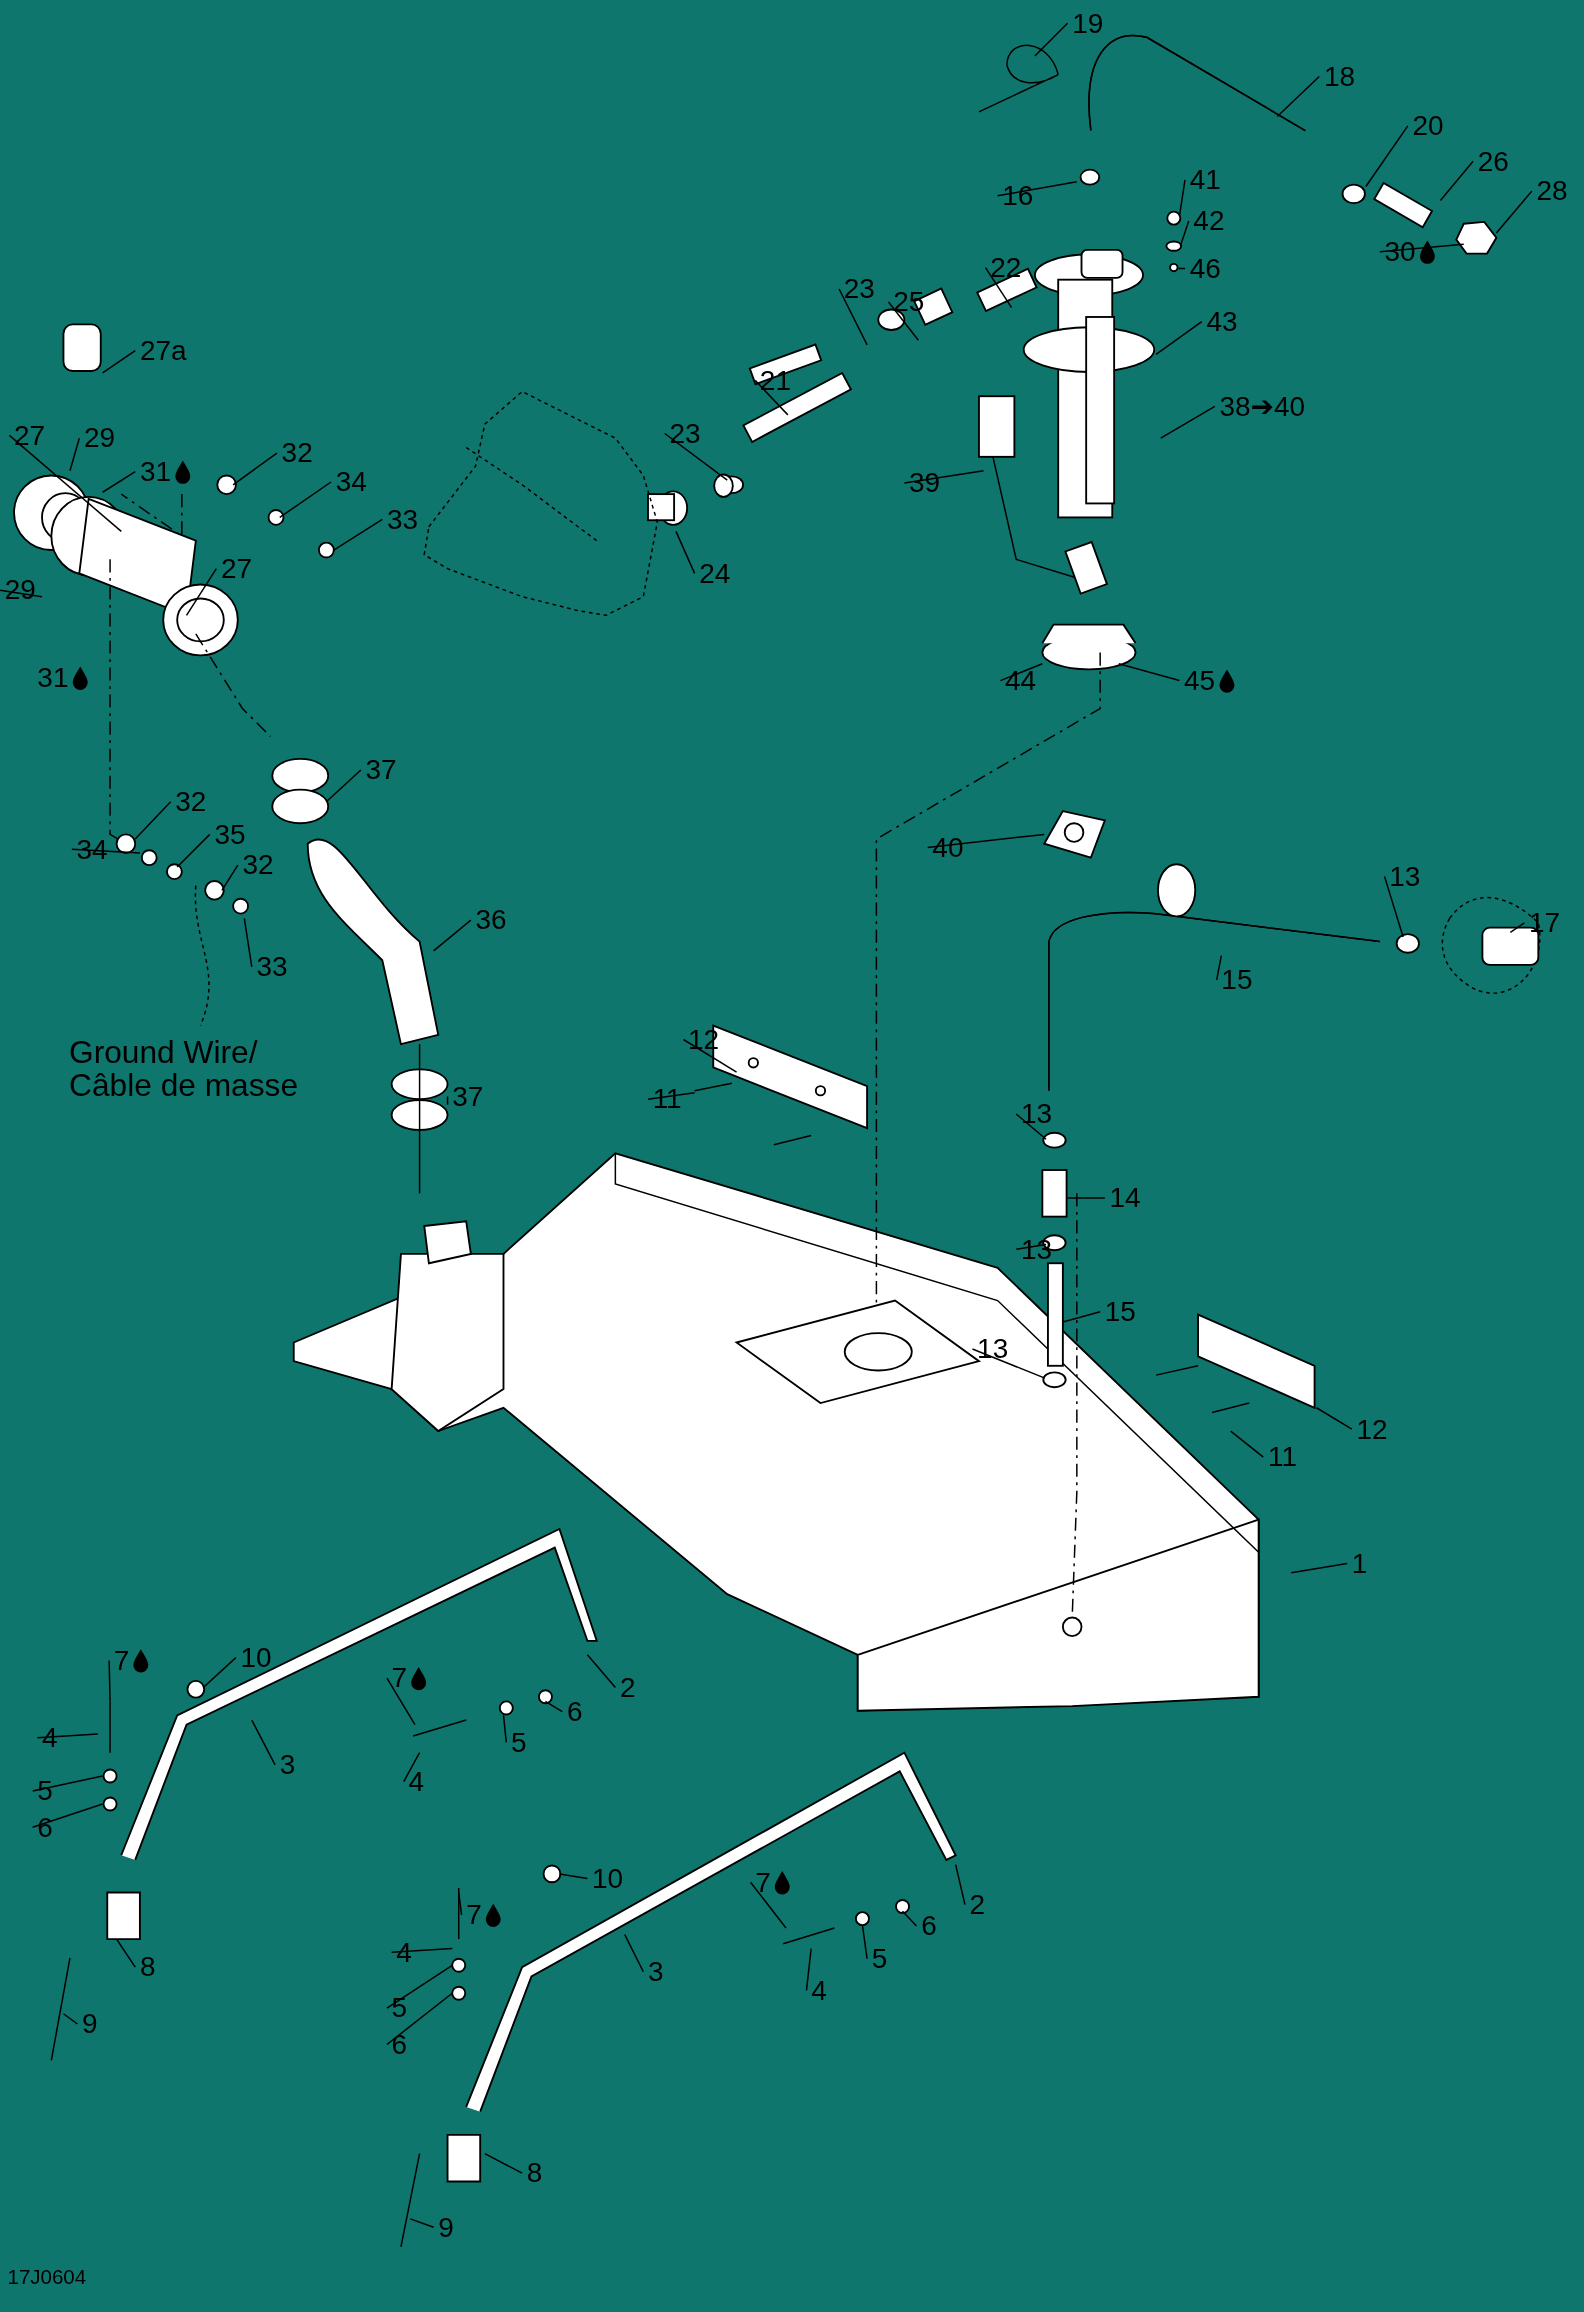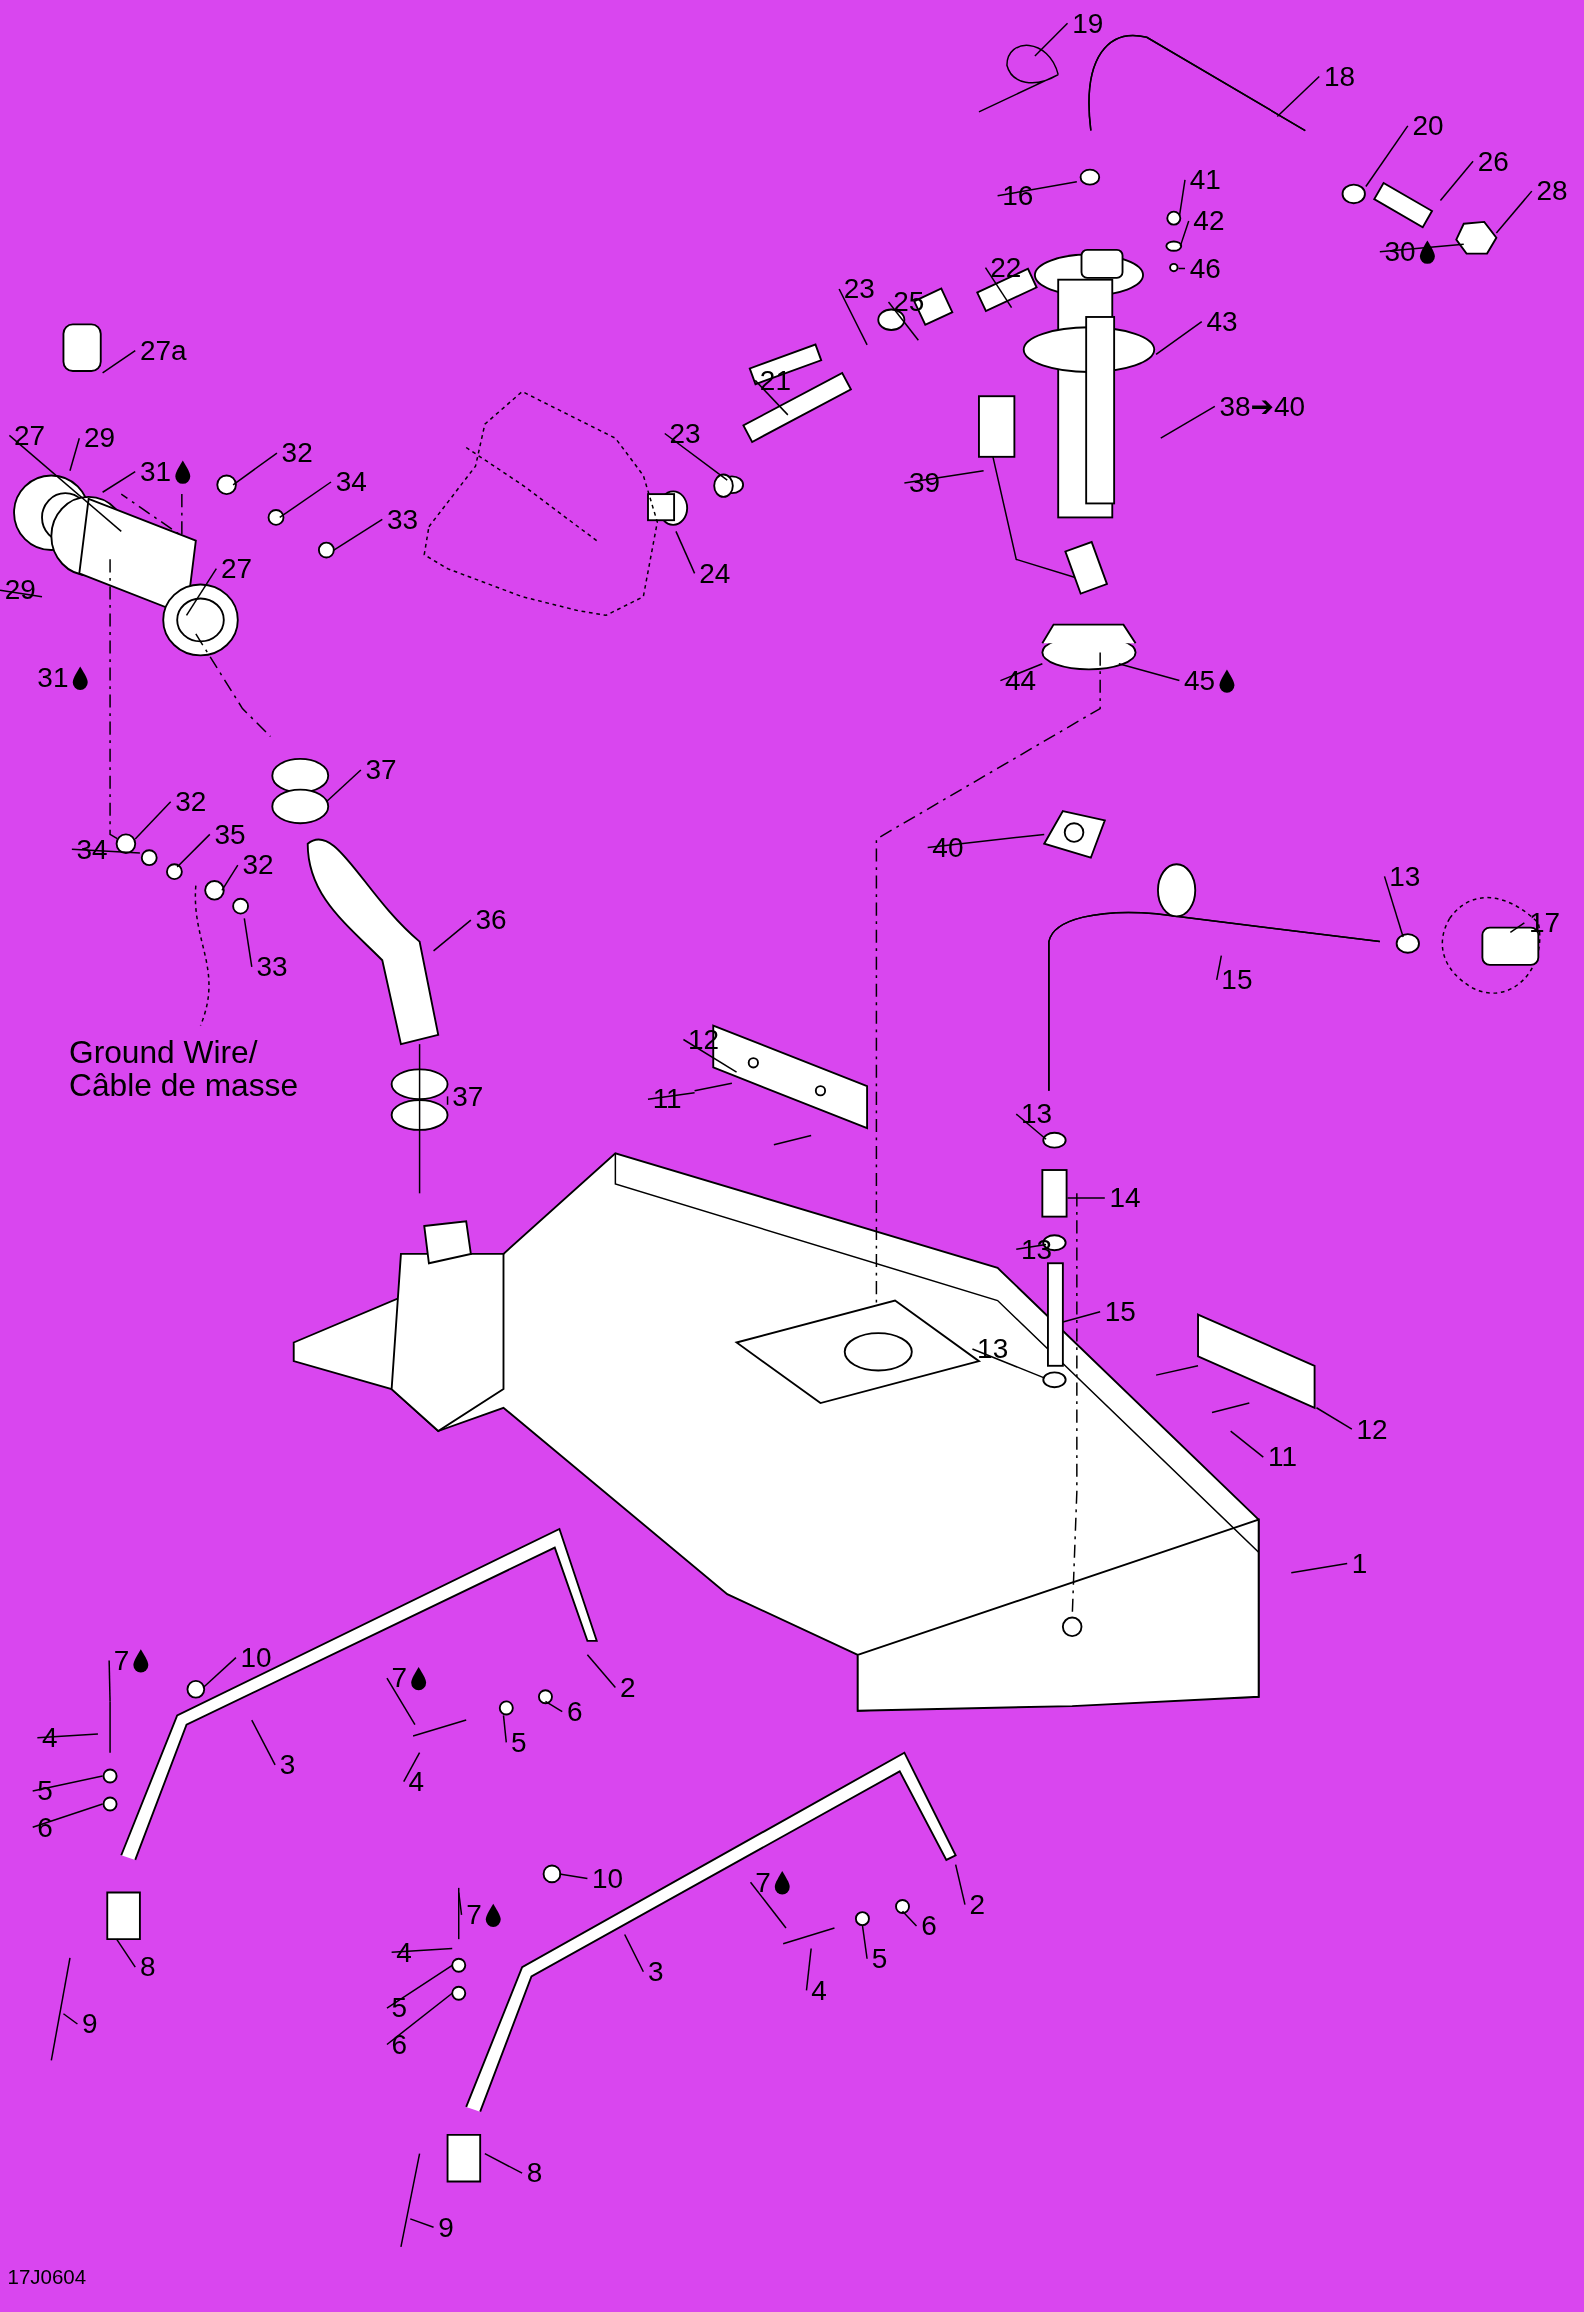--- a/index.html
+++ b/index.html
@@ -1,16 +1,16 @@
 <!DOCTYPE html>
 <html style="font-size:15px"><head>
 <meta charset="utf-8">
 <style>
   html,body{margin:0;padding:0;background:#fff;}
-  #canvas{position:relative;width:1585px;height:2313px;background:#d946ef;overflow:hidden;}
+  #canvas{position:relative;width:1585px;height:2313px;background:#0f766e;overflow:hidden;}
   svg{position:absolute;left:0;top:0;}
   .lbl{font-family:"Liberation Sans",sans-serif;font-size:30px;fill:#000;}
   .big{font-family:"Liberation Sans",sans-serif;font-size:34px;fill:#000;}
   .ref{font-family:"Liberation Sans",sans-serif;font-size:22px;fill:#000;}
   .part{fill:#fff;stroke:#000;stroke-width:2;}
   .thin{fill:none;stroke:#000;stroke-width:1.6;}
   .dash{fill:none;stroke:#000;stroke-width:1.6;stroke-dasharray:14 6 3 6;}
   .dot{fill:none;stroke:#000;stroke-width:1.6;stroke-dasharray:4 4;}
 </style>
 </head>

